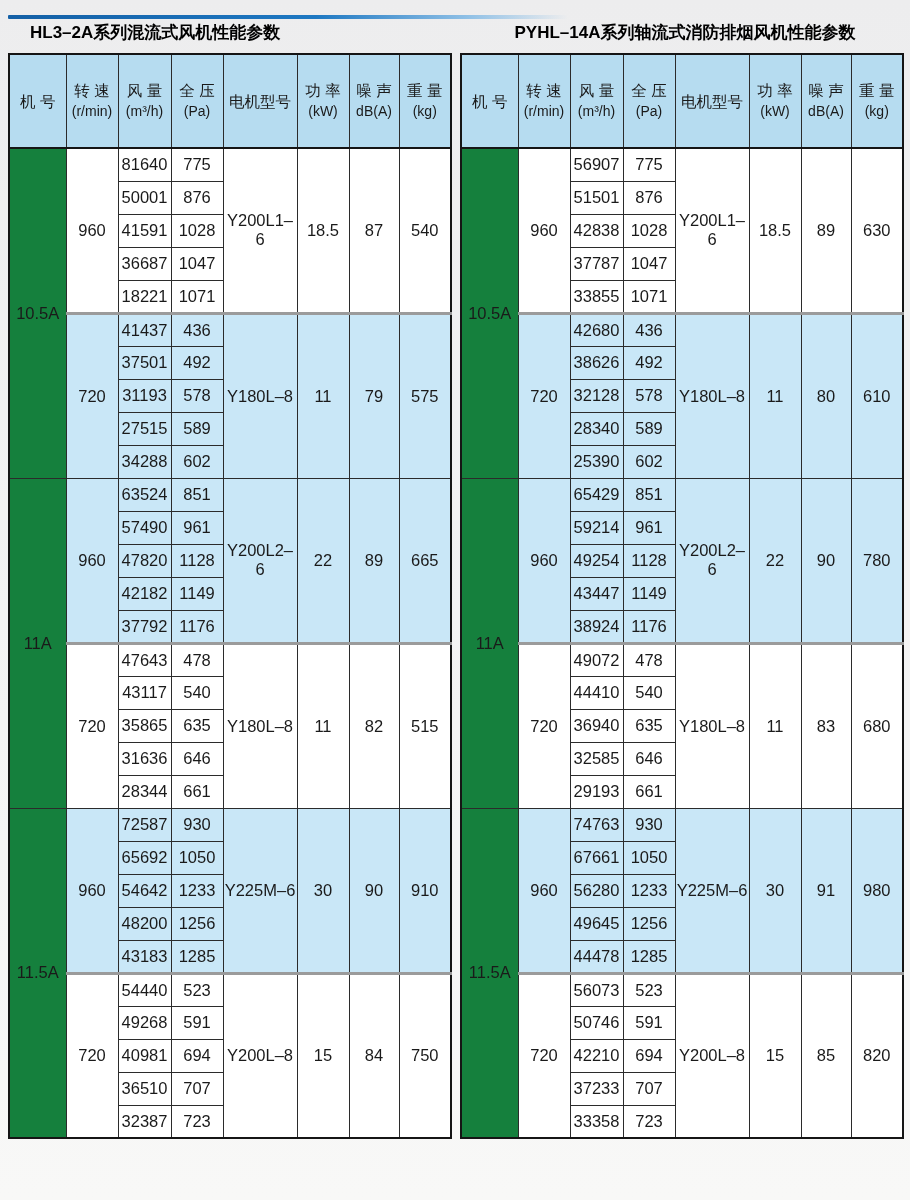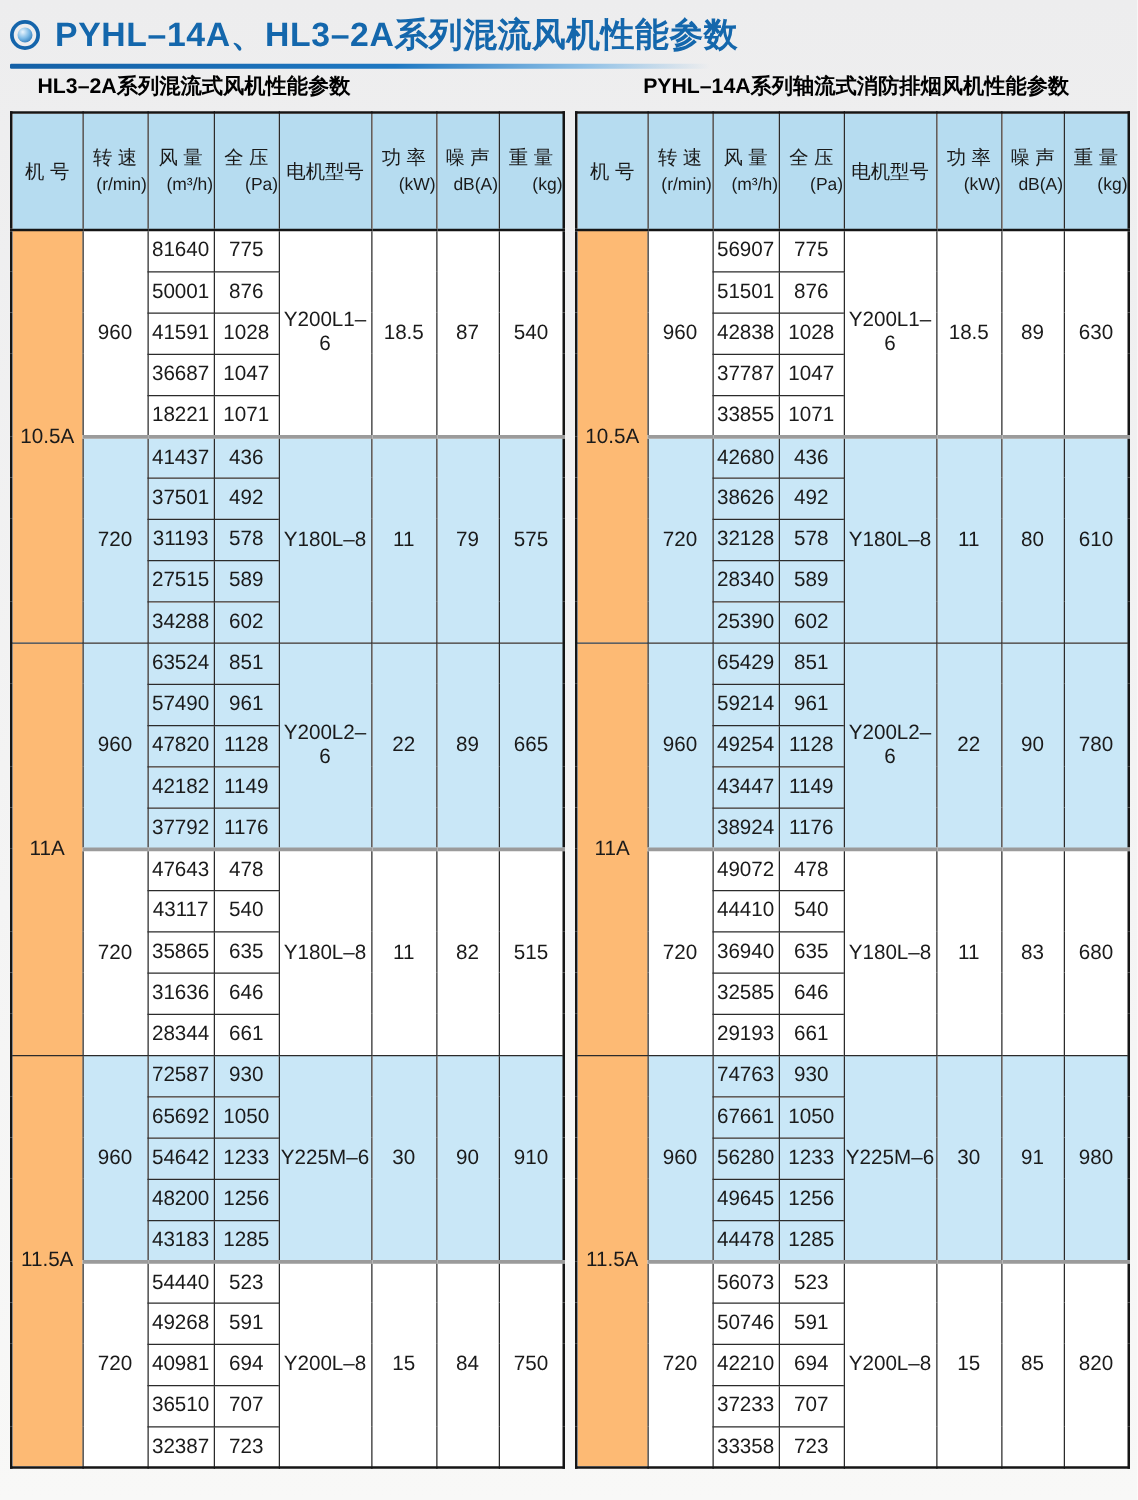--- a/index.html
+++ b/index.html
@@ -46,39 +46,33 @@
   }
   table.spec th, table.spec td{
     border:1px solid #2b2b2b;text-align:center;vertical-align:middle;
     padding:0;overflow:hidden;
   }
   table.spec thead tr{height:94px;}
   table.spec th{
     background:#b6dcf0;font-weight:normal;font-size:15.5px;line-height:21px;
     border-bottom:2px solid #151515;
   }
-  table.spec th .unit{font-size:14px;text-align:right;}
+  table.spec th .unit{font-size:14px;}
   table.spec tbody tr{height:33px;}
   table.spec td{font-size:16.5px;}
   td.boxed{border:2px solid #4d4d4d;}
   td.shaded{background:#c9e7f7;}
-  td.model-cell{background:#fdba74;font-size:16px;}
+  td.model-cell{background:#15803d;font-size:16px;}
   tr.group-sep td{border-top:3px solid #9b9b9b;}
 </style>
 </head>
 <body>
 
 <div class="page">
 
-  <div class="title-row">
-    <span class="bullet">
-      <span class="bullet-core"></span>
-    </span>
-    <h1 class="page-title">PYHL–14A、HL3–2A系列混流风机性能参数</h1>
-  </div>
   <div class="title-underline"></div>
 
   <div class="tables-row">
 
     <div class="table-wrap wrap-left">
       <h2 class="table-subtitle">HL3–2A系列混流式风机性能参数</h2>
       <table class="spec">
         <colgroup>
           <col style="width:57px">
             <col style="width:52px">

